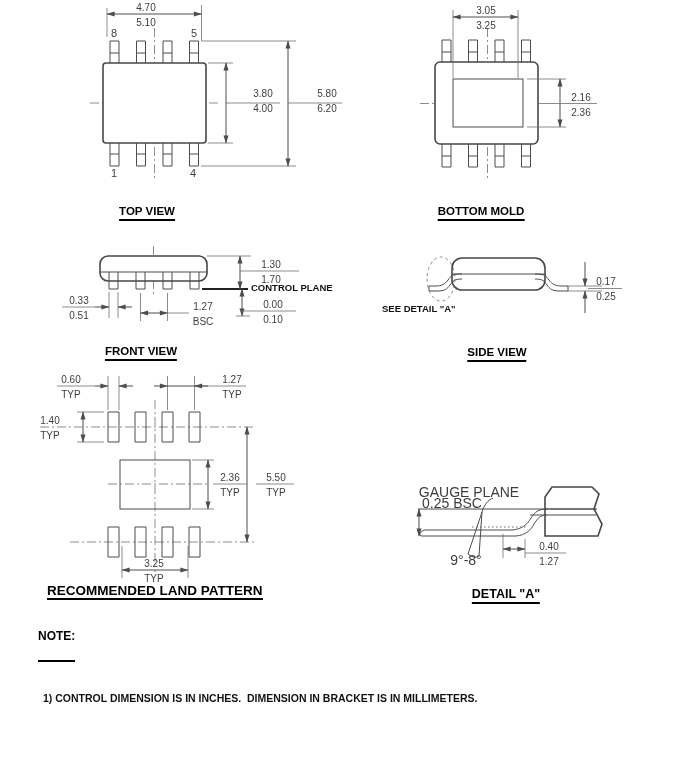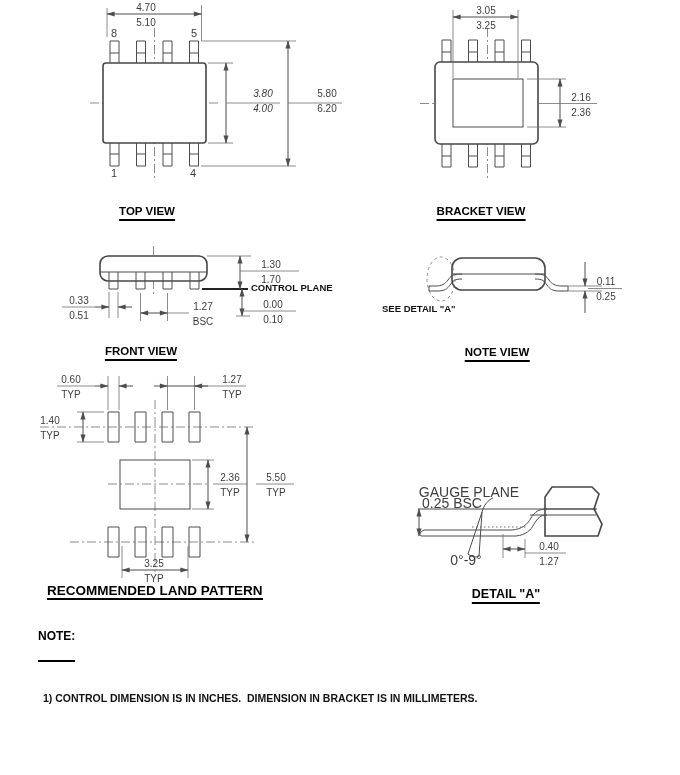--- a/index.html
+++ b/index.html
@@ -162,39 +162,39 @@
 </svg>
 
 <div class="pin-num" style="left:114px;top:28px;">8</div>
 <div class="pin-num" style="left:194px;top:28px;">5</div>
 <div class="pin-num" style="left:114px;top:168px;">1</div>
 <div class="pin-num" style="left:193px;top:168px;">4</div>
 <div class="dim" style="left:146px;top:3px;">
   <span>4.70</span>
   <span>5.10</span>
 </div>
-<div class="dim" style="left:263px;top:89px;font-style:italic;">
+<div class="dim" style="left:263px;top:89px;">
   <span>3.80</span>
   <span>4.00</span>
 </div>
 <div class="dim" style="left:327px;top:89px;">
   <span>5.80</span>
   <span>6.20</span>
 </div>
 <div class="vtitle c" style="left:147px;top:205px;">TOP VIEW</div>
 
 <div class="dim" style="left:486px;top:6px;">
   <span>3.05</span>
   <span>3.25</span>
 </div>
 <div class="dim" style="left:581px;top:93px;">
   <span>2.16</span>
   <span>2.36</span>
 </div>
-<div class="vtitle c" style="left:481px;top:205px;">BRACKET VIEW</div>
+<div class="vtitle c" style="left:481px;top:205px;">BOTTOM MOLD</div>
 
 <div class="dim" style="left:271px;top:260px;">
   <span>1.30</span>
   <span>1.70</span>
 </div>
 <div class="blbl" style="left:251px;top:283px;">CONTROL PLANE</div>
 <div class="dim" style="left:273px;top:300px;">
   <span>0.00</span>
   <span>0.10</span>
 </div>
@@ -203,24 +203,24 @@
   <span>0.51</span>
 </div>
 <div class="dim" style="left:203px;top:302px;">
   <span>1.27</span>
   <span>BSC</span>
 </div>
 <div class="vtitle c" style="left:141px;top:345px;">FRONT VIEW</div>
 
 <div class="blbl" style="left:382px;top:304px;">SEE DETAIL "A"</div>
 <div class="dim" style="left:606px;top:277px;">
-  <span>0.11</span>
+  <span>0.17</span>
   <span>0.25</span>
 </div>
-<div class="vtitle c" style="left:497px;top:346px;">NOTE VIEW</div>
+<div class="vtitle c" style="left:497px;top:346px;">SIDE VIEW</div>
 
 <div class="dim" style="left:71px;top:375px;">
   <span>0.60</span>
   <span>TYP</span>
 </div>
 <div class="dim" style="left:232px;top:375px;">
   <span>1.27</span>
   <span>TYP</span>
 </div>
 <div class="dim" style="left:50px;top:416px;">
@@ -236,21 +236,21 @@
   <span>TYP</span>
 </div>
 <div class="dim" style="left:154px;top:559px;">
   <span>3.25</span>
   <span>TYP</span>
 </div>
 <div class="vtitle big" style="left:47px;top:584px;text-align:center;">RECOMMENDED LAND PATTERN</div>
 
 <div class="lbl c" style="left:469px;top:487px;">GAUGE PLANE</div>
 <div class="lbl c" style="left:452px;top:498px;">0.25 BSC</div>
-<div class="lbl c" style="left:466px;top:555px;">0°-9°</div>
+<div class="lbl c" style="left:466px;top:555px;">9°-8°</div>
 <div class="dim" style="left:549px;top:542px;">
   <span>0.40</span>
   <span>1.27</span>
 </div>
 <div class="vtitle c" style="left:506px;top:588px;font-size:12.5px;">DETAIL "A"</div>
 
 <div class="note-head" style="left:38px;top:630px;">NOTE:</div>
 <div class="notes" style="left:43px;top:657px;">
   <div>1) CONTROL DIMENSION IS IN INCHES.  DIMENSION IN BRACKET IS IN MILLIMETERS.</div>
   

